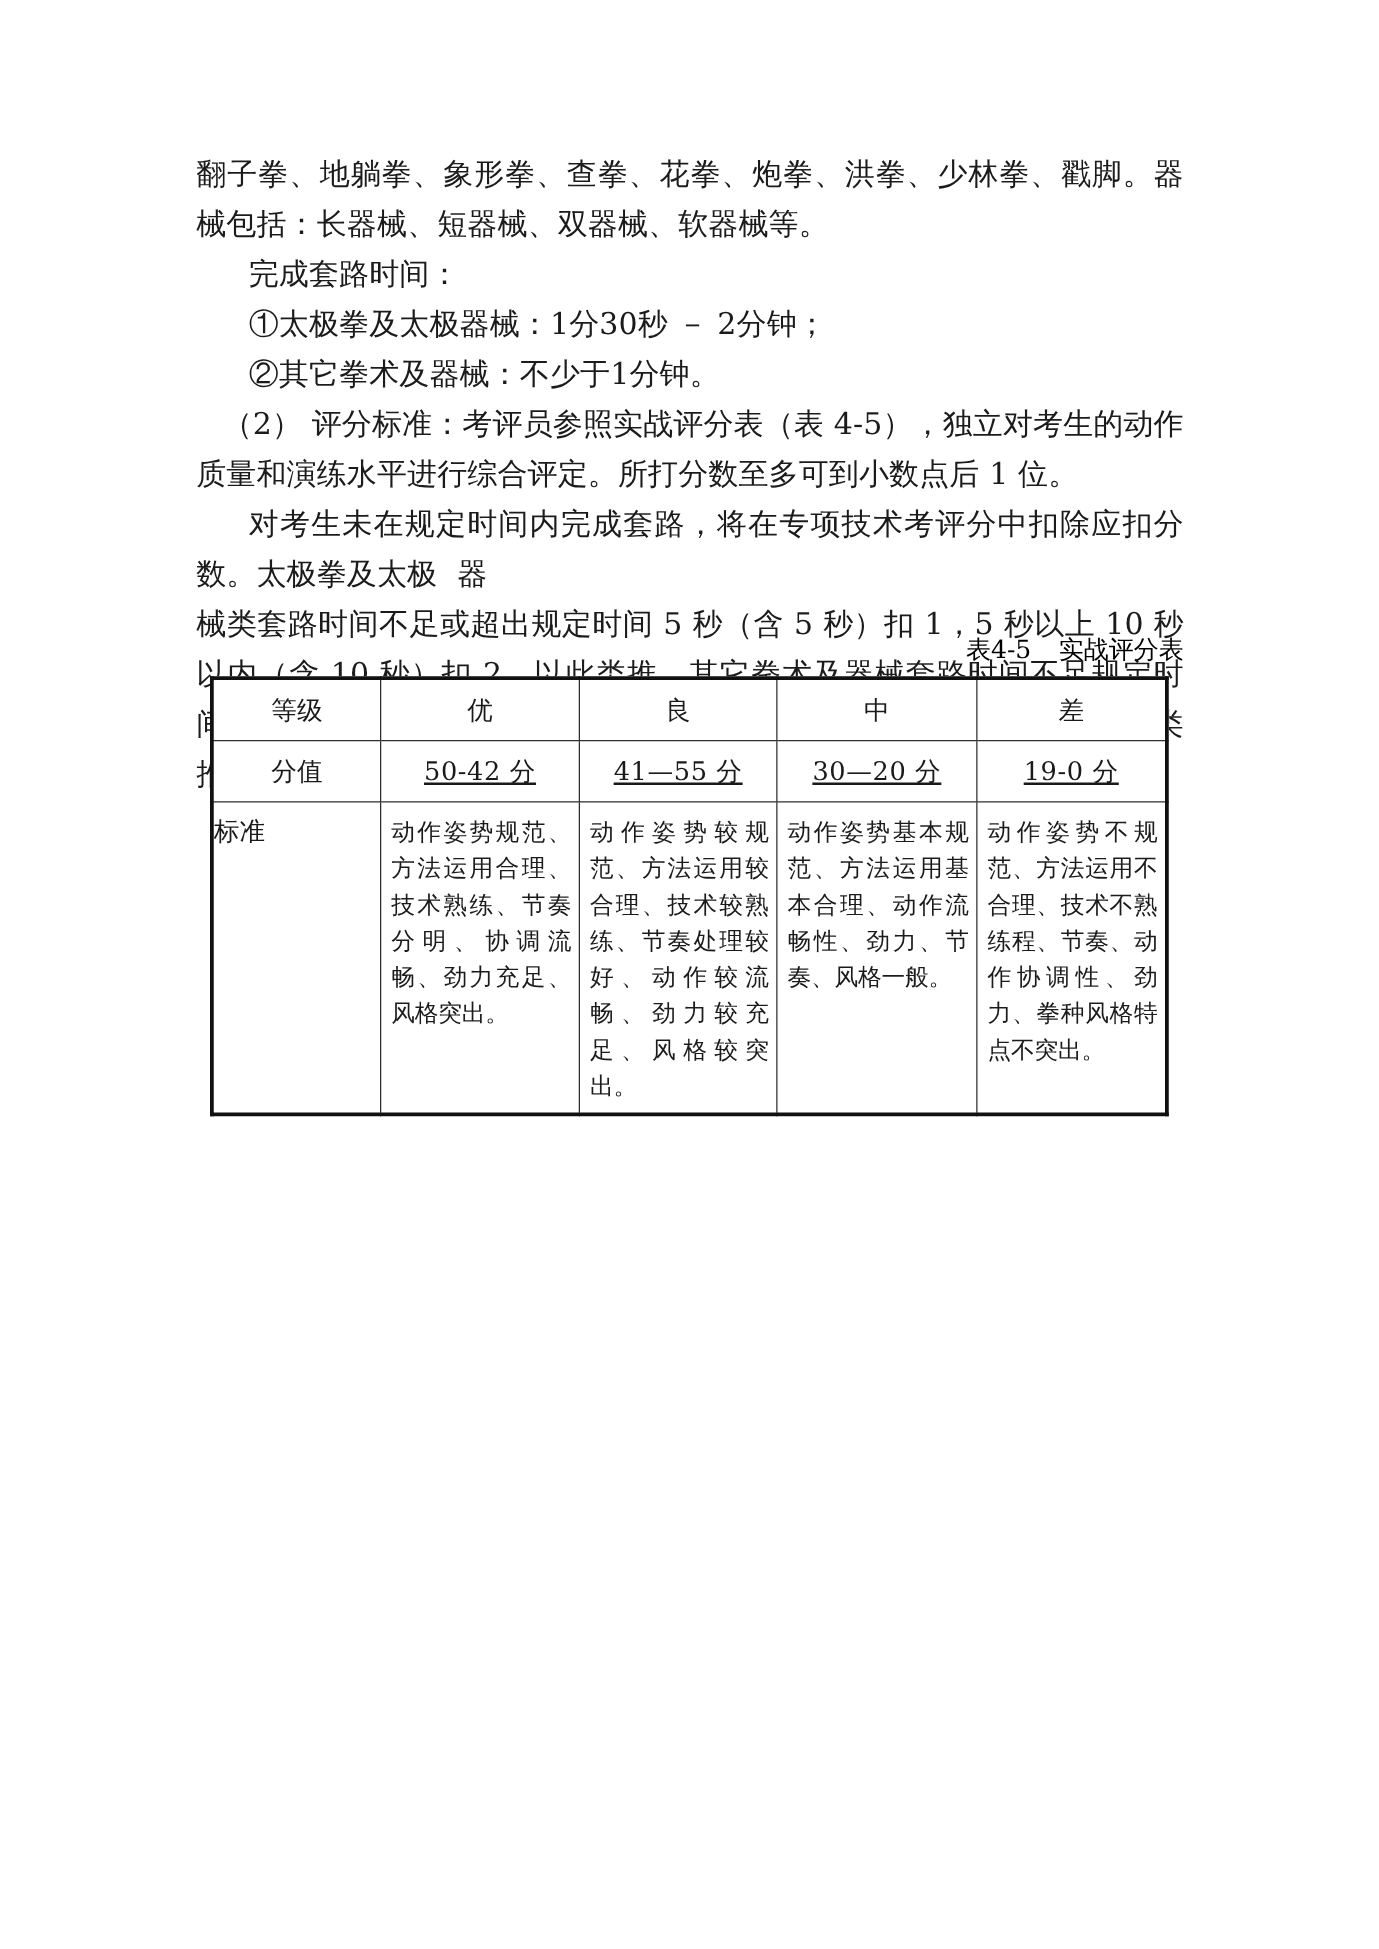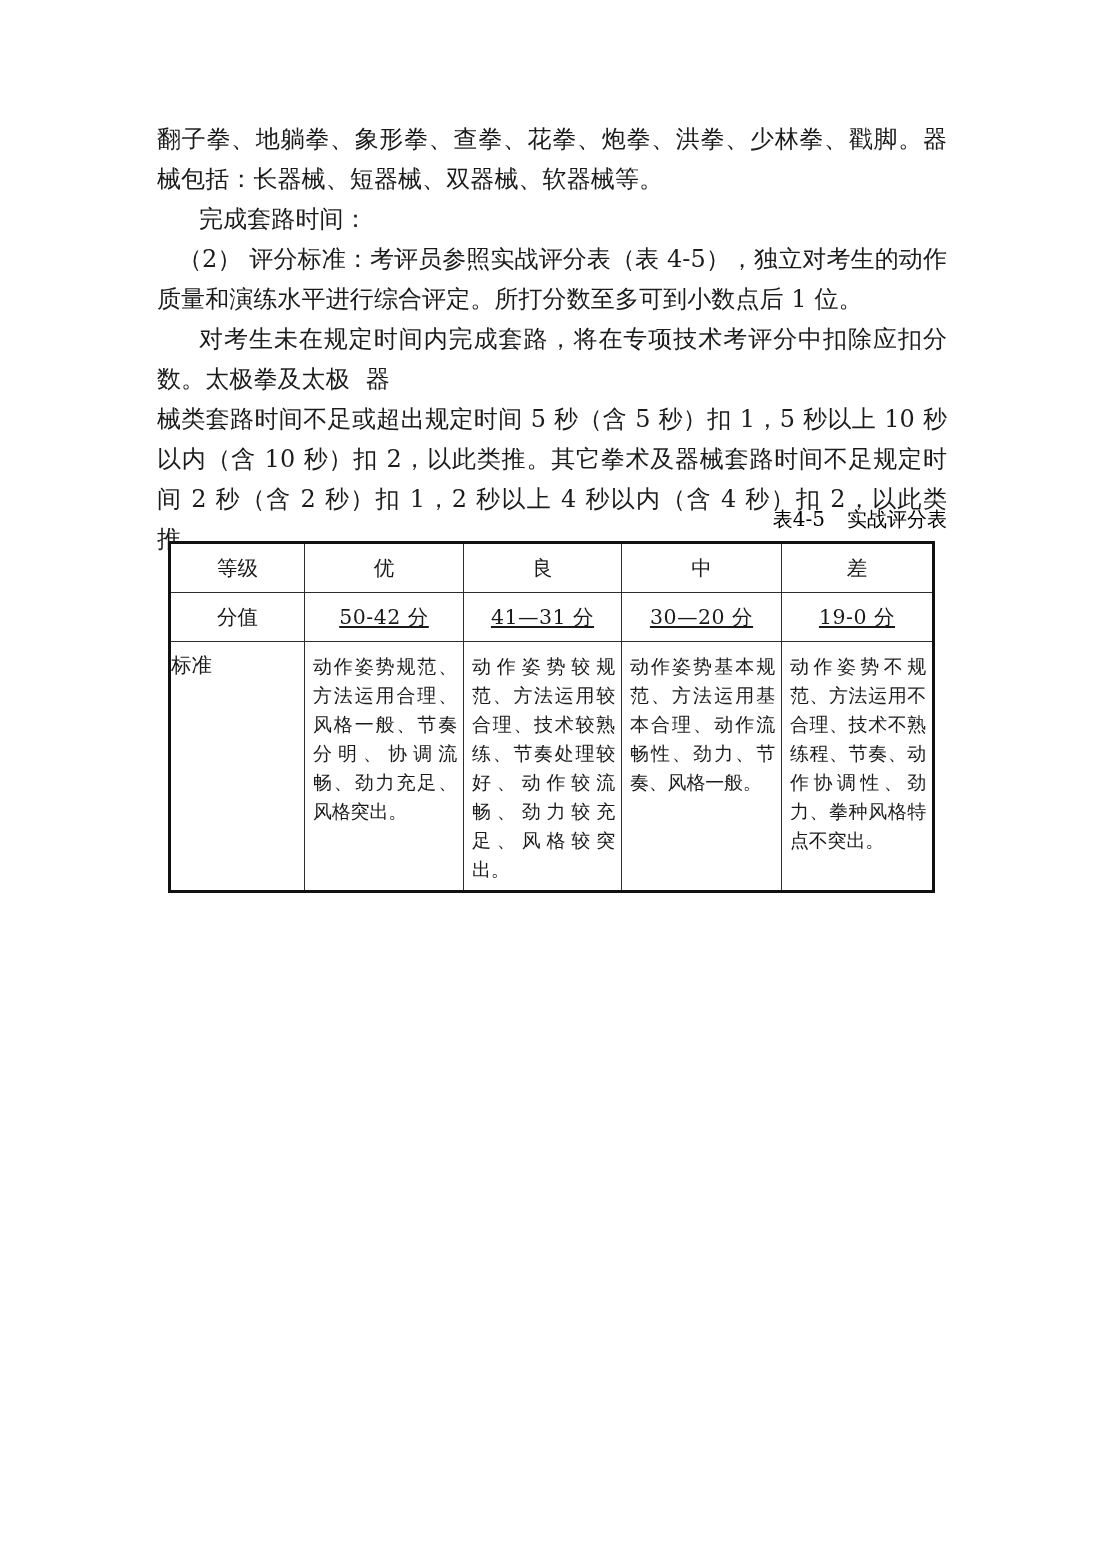--- a/index.html
+++ b/index.html
@@ -147,21 +147,23 @@
 <body>
 
 <div class="page">
 
   <div class="content">
 
     <p class="para">翻子拳、地躺拳、象形拳、查拳、花拳、炮拳、洪拳、少林拳、戳脚。器械包括：长器械、短器械、双器械、软器械等。</p>
 
     <p class="para indent1">完成套路时间：</p>
 
-
+    <p class="para indent1">①太极拳及太极器械：1分30秒 － 2分钟；</p>
+
+    <p class="para indent1">②其它拳术及器械：不少于1分钟。</p>
 
     <p class="para indent-half">（2） 评分标准：考评员参照实战评分表（表 4-5），独立对考生的动作质量和演练水平进行综合评定。所打分数至多可到小数点后 1 位。</p>
 
     <p class="para indent1"><span>对考生未在规定时间内完成套路，将在专项技术考评分中扣除应扣分数。太极拳及太极</span><span class="gapsp"></span><span>器</span></p>
 
     <p class="para just-all">械类套路时间不足或超出规定时间 5 秒（含 5 秒）扣 1，5 秒以上 10 秒以内（含 10 秒）扣 2，以此类推。其它拳术及器械套路时间不足规定时间 2 秒（含 2 秒）扣 1，2 秒以上 4 秒以内（含 4 秒）扣 2，以此类推。</p>
 
   </div>
 
   <div class="table-caption"><span>表4-5</span><span class="cap-gap"></span><span>实战评分表</span></div>
@@ -195,36 +197,36 @@
         </tr>
 
         <tr class="row-score">
           <td>
             <span class="cell-label">分值</span>
           </td>
           <td>
             <span class="cell-score">50-42 分</span>
           </td>
           <td>
-            <span class="cell-score">41—31 分</span>
+            <span class="cell-score">41—55 分</span>
           </td>
           <td>
             <span class="cell-score">30—20 分</span>
           </td>
           <td>
             <span class="cell-score">19-0 分</span>
           </td>
         </tr>
 
         <tr class="row-std">
           <td>
             <span class="std-rowlabel">标准</span>
           </td>
           <td>
-            <span class="std-text">动作姿势规范、方法运用合理、风格一般、节奏分明、协调流畅、劲力充足、风格突出。</span>
+            <span class="std-text">动作姿势规范、方法运用合理、技术熟练、节奏分明、协调流畅、劲力充足、风格突出。</span>
           </td>
           <td>
             <span class="std-text">动作姿势较规范、方法运用较合理、技术较熟练、节奏处理较好、动作较流畅、劲力较充足、风格较突出。</span>
           </td>
           <td>
             <span class="std-text">动作姿势基本规范、方法运用基本合理、动作流畅性、劲力、节奏、风格一般。</span>
           </td>
           <td>
             <span class="std-text">动作姿势不规范、方法运用不合理、技术不熟练程、节奏、动作协调性、劲力、拳种风格特点不突出。</span>
           </td>

